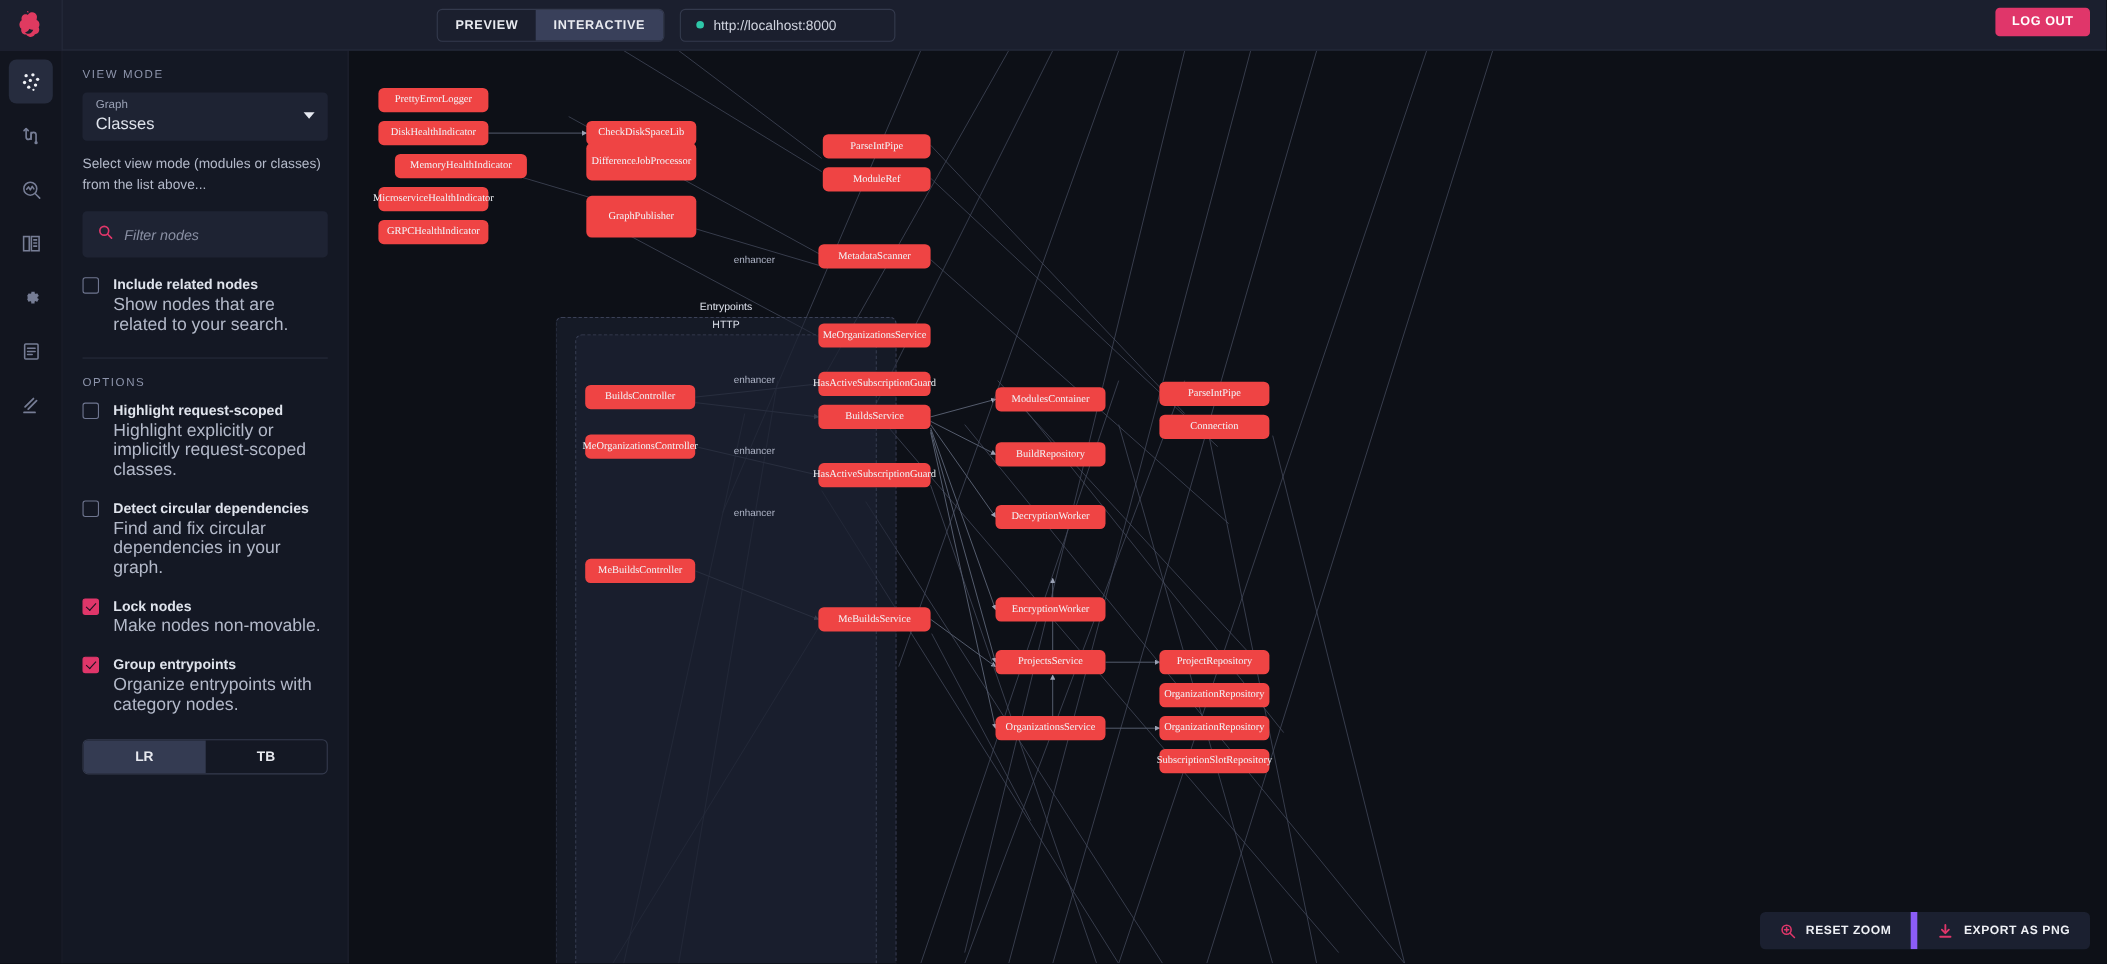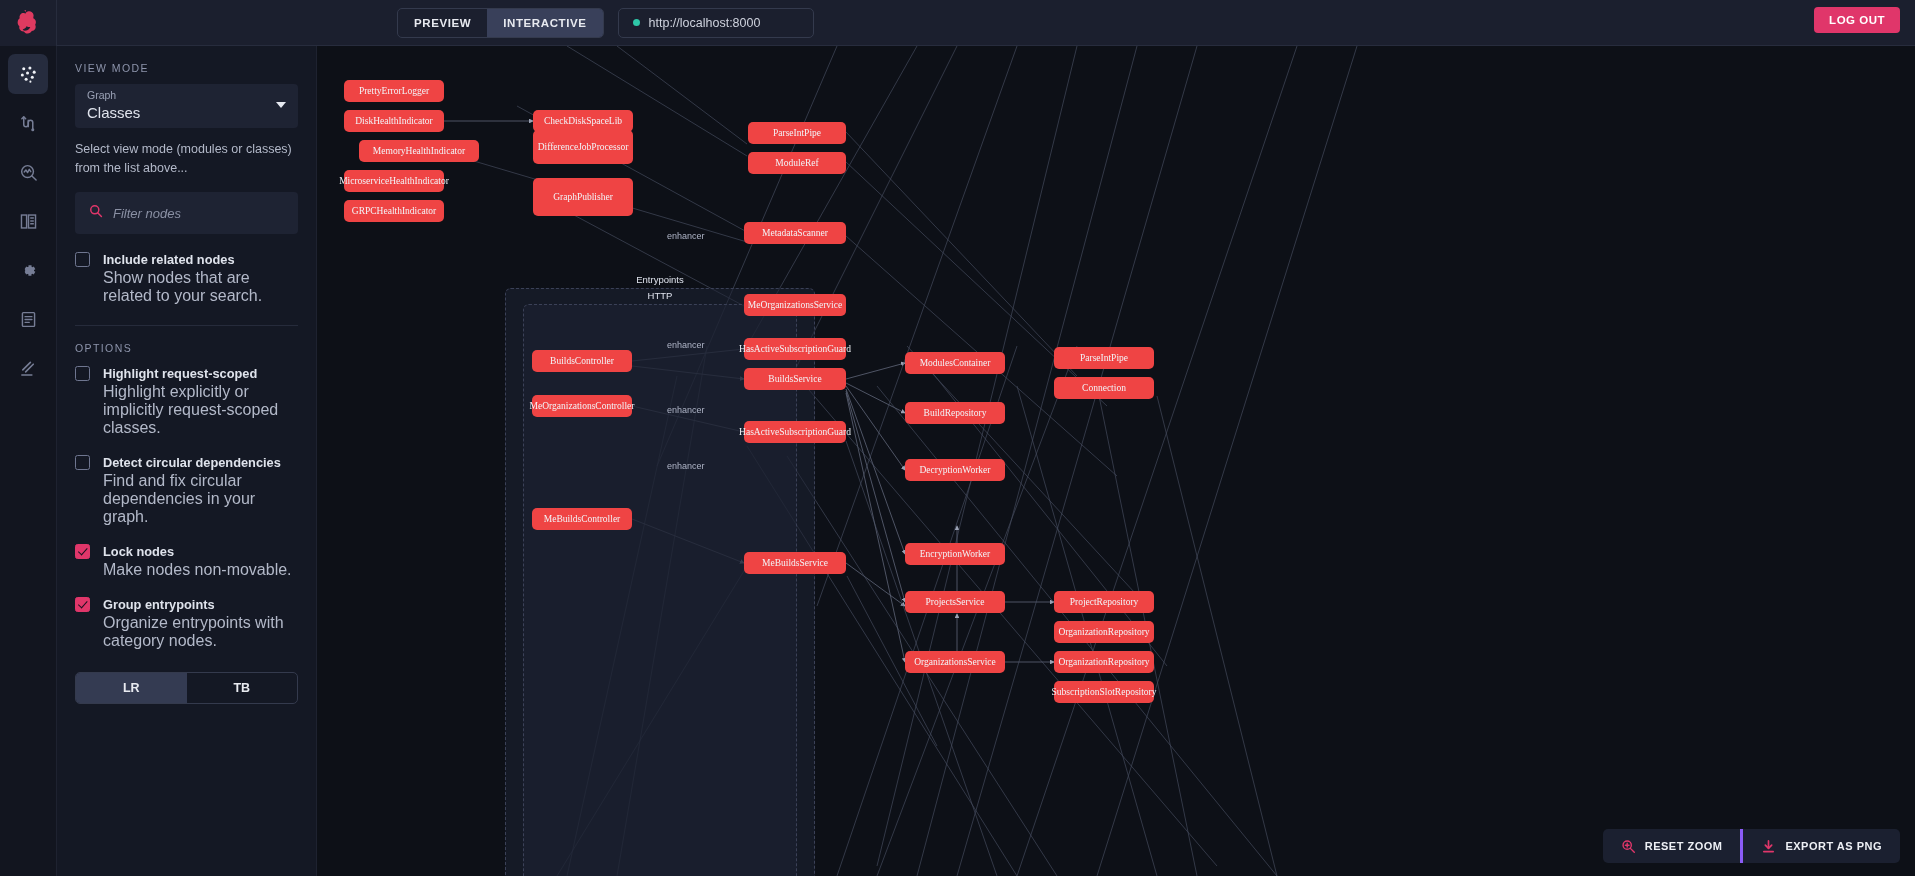--- a/index.html
+++ b/index.html
@@ -194,21 +194,21 @@
     background: #1b2030; border-radius: 5px;
     overflow: hidden; z-index: 50;
   }
   .zoom-btn {
     display: flex; align-items: center; gap: 9px;
     padding: 0 18px; height: 100%;
     background: transparent; border: none; cursor: pointer;
     font-size: 11px; font-weight: bold; letter-spacing: 0.5px;
     color: #eef0f5;
   }
-  .zoom-btn + .zoom-btn { border-left: 3px solid #8b5cf6; }
+  .zoom-btn + .zoom-btn { border-left: 6px solid #8b5cf6; }
   .zoom-btn svg { display: block; }
 </style>
 </head>
 <body>
 
 <div class="app">
 
   <div class="topbar">
     <div class="logo-cell">
       <svg width="30" height="30" viewBox="0 0 32 32" aria-hidden="true">

